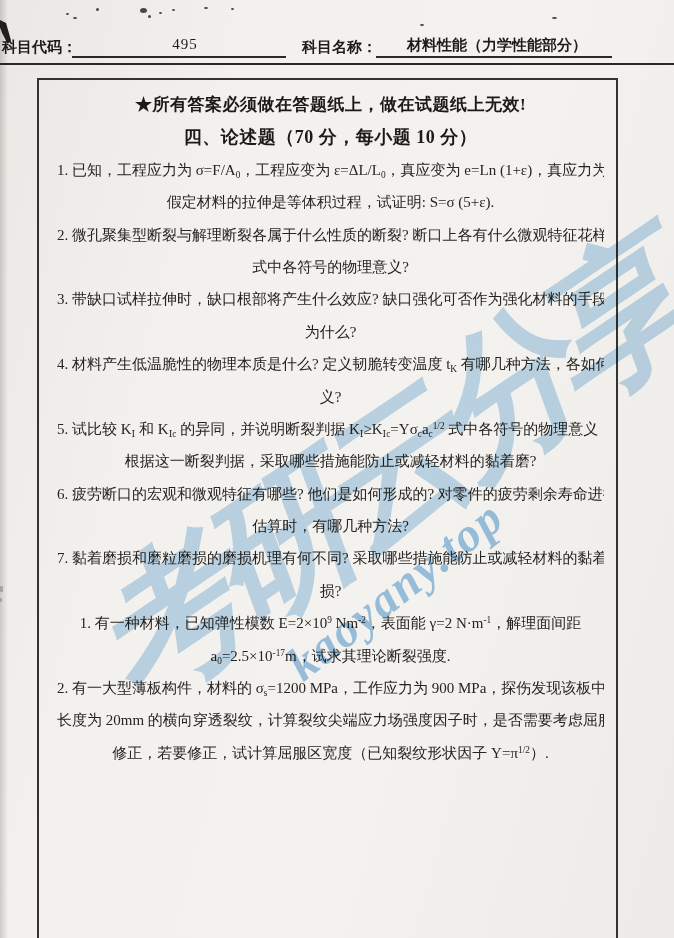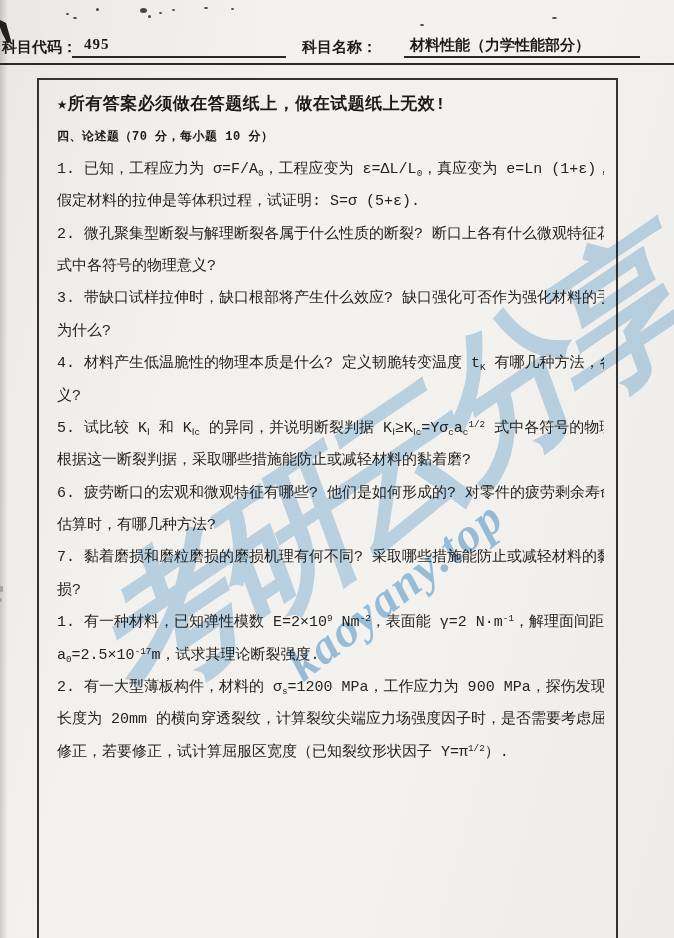--- a/index.html
+++ b/index.html
@@ -4,44 +4,45 @@
 <style>
   html,body{margin:0;padding:0;}
   body{
     width:674px;height:938px;position:relative;overflow:hidden;
     background:#e9e7e4;
     font-family:"Liberation Serif","DejaVu Serif",serif;
   }
   .paper{
     position:absolute;inset:0;
     background:linear-gradient(105deg,#eae8e5 0%,#f2f1ee 28%,#f3f2ef 62%,#ecebe7 100%);
+    text-align:center;
   }
   .edge-left{
     position:absolute;left:0;top:0;width:8px;height:100%;
     background:linear-gradient(90deg,rgba(110,105,98,.28),rgba(110,105,98,0));
   }
   
   .hlabel{position:absolute;top:38px;font-size:15px;font-weight:bold;color:#1d1c1a;white-space:nowrap;}
   .hvalue{position:absolute;top:36px;height:22px;font-size:15px;color:#1d1c1a;
           border-bottom:2px solid #2b2926;box-sizing:border-box;white-space:nowrap;}
   #lbl-code{left:2px;}
-  #val-code{left:72px;width:214px;padding-left:12px;letter-spacing:1px;font-weight:bold;}
+  #val-code{left:72px;width:214px;padding-left:12px;letter-spacing:1px;}
   #lbl-name{left:302px;}
-  #val-name{left:376px;width:236px;padding-left:6px;font-weight:bold;margin-left:28px;}
+  #val-name{left:376px;width:236px;padding-left:6px;font-weight:bold;}
   .header-rule{position:absolute;left:0;top:63px;width:674px;height:2px;background:#2b2926;}
   
   .content-box{
     position:absolute;left:37px;top:78px;width:581px;height:900px;
     border:2px solid #35332f;box-sizing:border-box;
     padding:9px 12px 0 18px;
   }
   .line{height:32.4px;line-height:32.4px;font-size:15px;color:#262421;
-        white-space:nowrap;overflow:hidden;font-family:Liberation Mono, monospace;}
+        white-space:nowrap;overflow:hidden;}
   .notice{font-size:17px;font-weight:bold;letter-spacing:.5px;color:#1b1a18;}
-  .sec-heading{font-size:12px;font-weight:bold;color:#1b1a18;letter-spacing:.5px;}
+  .sec-heading{font-size:18px;font-weight:bold;color:#1b1a18;letter-spacing:.5px;}
   .q{display:contents;}
   sub,sup{font-size:.62em;line-height:0;}
   sub{vertical-align:-.3em;}
   sup{vertical-align:.55em;}
   
   .wm-layer{position:absolute;inset:0;pointer-events:none;mix-blend-mode:multiply;z-index:5;}
   .wm-stamp{
     position:absolute;left:108px;top:563px;
     font-size:150px;font-weight:bold;font-style:italic;
     color:#7fb3de;opacity:.48;letter-spacing:-16px;white-space:nowrap;

